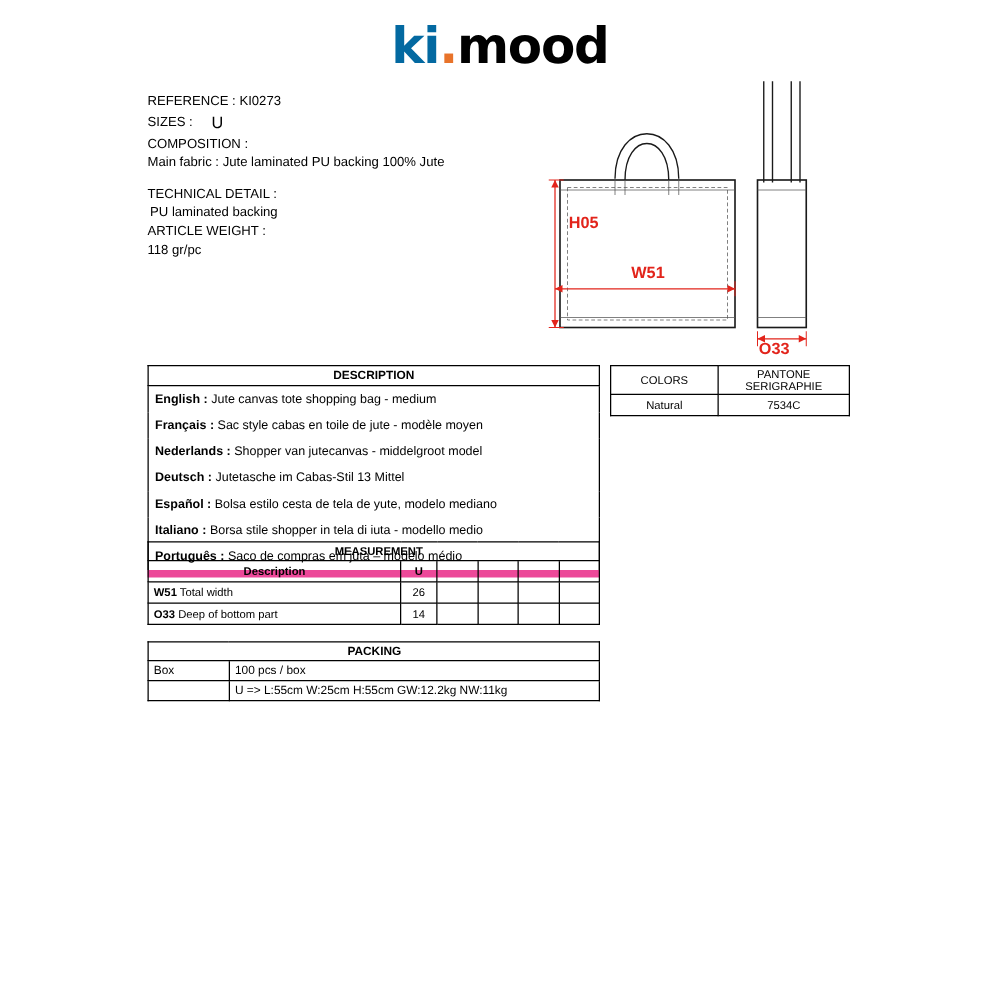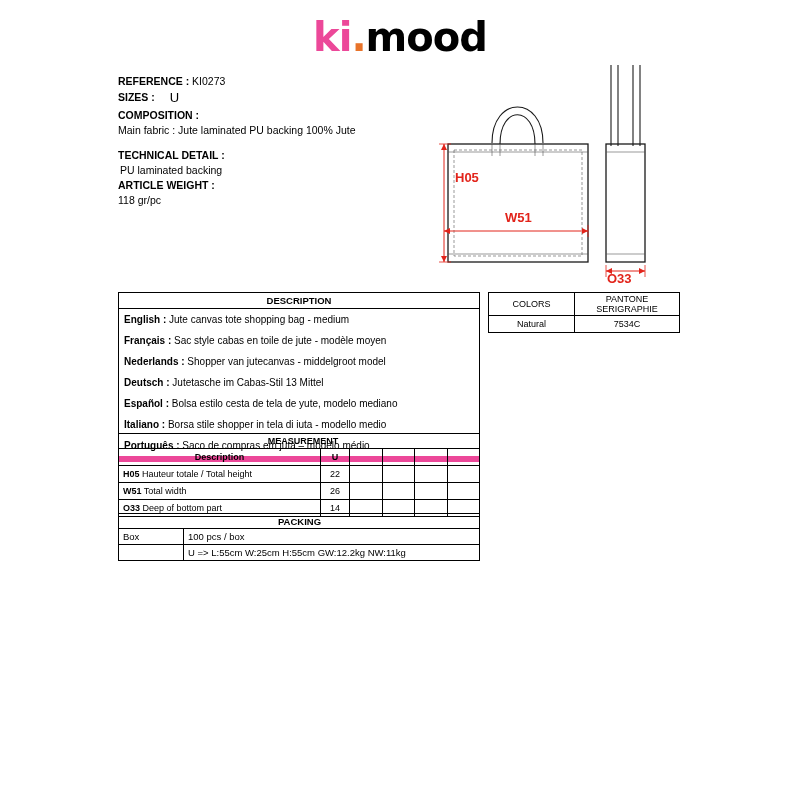--- a/index.html
+++ b/index.html
@@ -21,21 +21,21 @@
     position: absolute;
     top: 14px;
     left: 0;
     width: 800px;
     text-align: center;
     font-size: 40px;
     letter-spacing: -1px;
     font-family: "DejaVu Sans", sans-serif;
   }
   .logo .ki {
-    color: #ec4899;
+    color: #0369a1;
     font-weight: 600;
     margin-top: 48px;
   }
   .logo .dot {
     color: #e8732a;
     font-weight: 700;
   }
   .logo .mood {
     color: #000000;
     font-weight: 600;
@@ -47,21 +47,21 @@
     left: 118px;
     top: 74px;
     width: 330px;
     font-size: 10.5px;
     line-height: 1.45;
   }
   .spec .row {
     white-space: nowrap;
   }
   .spec b {
-    font-weight: bold;
+    font-weight: normal;
   }
   .spec .sizeval {
     font-size: 13px;
     padding-left: 12px;
     vertical-align: -1px;
   }
   .spec .sub {
     padding-left: 2px;
   }
   .spec .gap {
@@ -382,31 +382,20 @@
     <tr>
       <td class="colhdr">Description</td>
       <td class="colhdr">U</td>
       <td></td>
       <td></td>
       <td></td>
       <td></td>
     </tr>
     <tr>
       <td class="desc">
-        <span class="code">H05</span>
-        <span>Hauteur totale / Total height</span>
-      </td>
-      <td class="val">22</td>
-      <td></td>
-      <td></td>
-      <td></td>
-      <td></td>
-    </tr>
-    <tr>
-      <td class="desc">
         <span class="code">W51</span>
         <span>Total width</span>
       </td>
       <td class="val">26</td>
       <td></td>
       <td></td>
       <td></td>
       <td></td>
     </tr>
     <tr>

